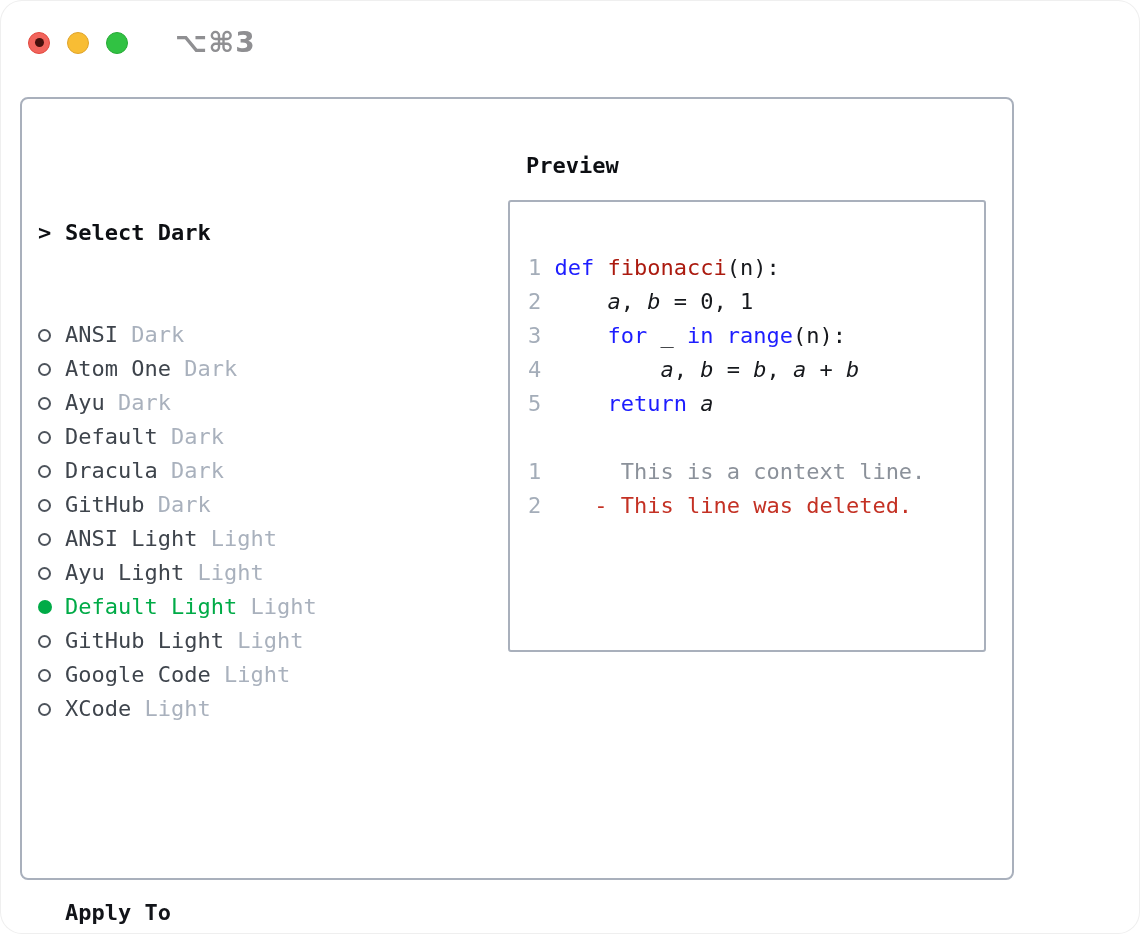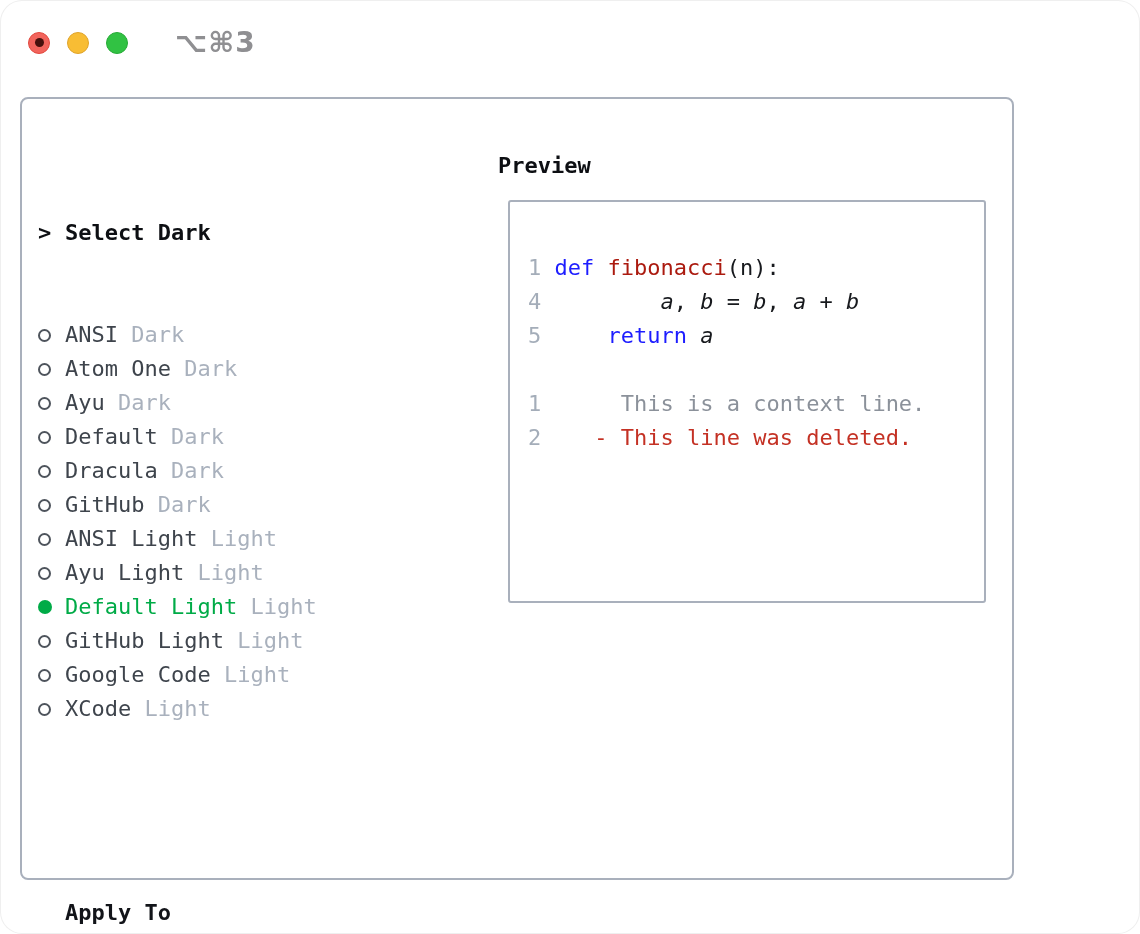--- a/index.html
+++ b/index.html
@@ -48,23 +48,23 @@
   .arrow{color:#0d0f13;font-weight:700;}
   .panel-title{color:#0d0f13;font-weight:700;}
   .apply-title .panel-title{font-weight:700;color:#121419;}
   .circle{width:13px;height:13px;border:2px solid #4e545c;border-radius:50%;}
   .circle.on{width:14px;height:14px;border:none;background:var(--accent-green);}
   .item-label{color:var(--text-dark);}
   .item-label.sel{color:var(--accent-green);}
   .item-suffix{color:var(--muted-gray);}
 
   
-  .preview-title-row{position:absolute;left:476px;top:49px;height:34px;display:flex;align-items:center;font-size:22px;}
+  .preview-title-row{position:absolute;left:504px;top:49px;height:34px;display:flex;align-items:center;font-size:22px;}
   .preview-box{
-    position:absolute;left:486px;top:101px;width:478px;height:403px;
+    position:absolute;left:486px;top:101px;width:478px;height:452px;
     border:2px solid var(--border-gray);border-radius:3px;background:#fff;padding-left:16px;
   }
   #code-lines{position:absolute;left:18px;top:49px;font-size:22px;line-height:34px;}
   .code-line{height:34px;white-space:pre;}
   .line-num{color:var(--line-number-gray);}
   .seg-pl{color:#17191d;}
   .seg-kw{color:var(--keyword-blue);}
   .seg-fn{color:var(--function-red);}
   .seg-va{color:#17191d;font-style:italic;}
   .seg-ctx{color:var(--context-gray);}
@@ -101,20 +101,22 @@
       
     </div>
 
     <div class="preview-title-row">
       <span class="panel-title">Preview</span>
     </div>
 
     <div class="preview-box">
       <div id="code-lines">
           <div class="code-line"><span class="line-num">1</span><span class="seg-pl"> </span><span class="seg-kw">def</span><span class="seg-pl"> </span><span class="seg-fn">fibonacci</span><span class="seg-pl">(n):</span></div>
+          <div class="code-line"><span class="line-num">2</span><span class="seg-pl"> </span><span class="seg-pl">    </span><span class="seg-va">a</span><span class="seg-pl">, </span><span class="seg-va">b</span><span class="seg-pl"> = 0, 1</span></div>
+          <div class="code-line"><span class="line-num">3</span><span class="seg-pl"> </span><span class="seg-pl">    </span><span class="seg-kw">for</span><span class="seg-pl"> _ </span><span class="seg-kw">in</span><span class="seg-pl"> </span><span class="seg-kw">range</span><span class="seg-pl">(n):</span></div>
           <div class="code-line"><span class="line-num">4</span><span class="seg-pl"> </span><span class="seg-pl">        </span><span class="seg-va">a</span><span class="seg-pl">, </span><span class="seg-va">b</span><span class="seg-pl"> = </span><span class="seg-va">b</span><span class="seg-pl">, </span><span class="seg-va">a</span><span class="seg-pl"> + </span><span class="seg-va">b</span></div>
           <div class="code-line"><span class="line-num">5</span><span class="seg-pl"> </span><span class="seg-pl">    </span><span class="seg-kw">return</span><span class="seg-pl"> </span><span class="seg-va">a</span></div>
           <div class="code-line"><span class="line-num"></span></div>
           <div class="code-line"><span class="line-num">1</span><span class="seg-pl"> </span><span class="seg-ctx">     This is a context line.</span></div>
           <div class="code-line"><span class="line-num">2</span><span class="seg-pl"> </span><span class="seg-del">   - This line was deleted.</span></div>
         </div>
     </div>
 
   </div>
 </div>

